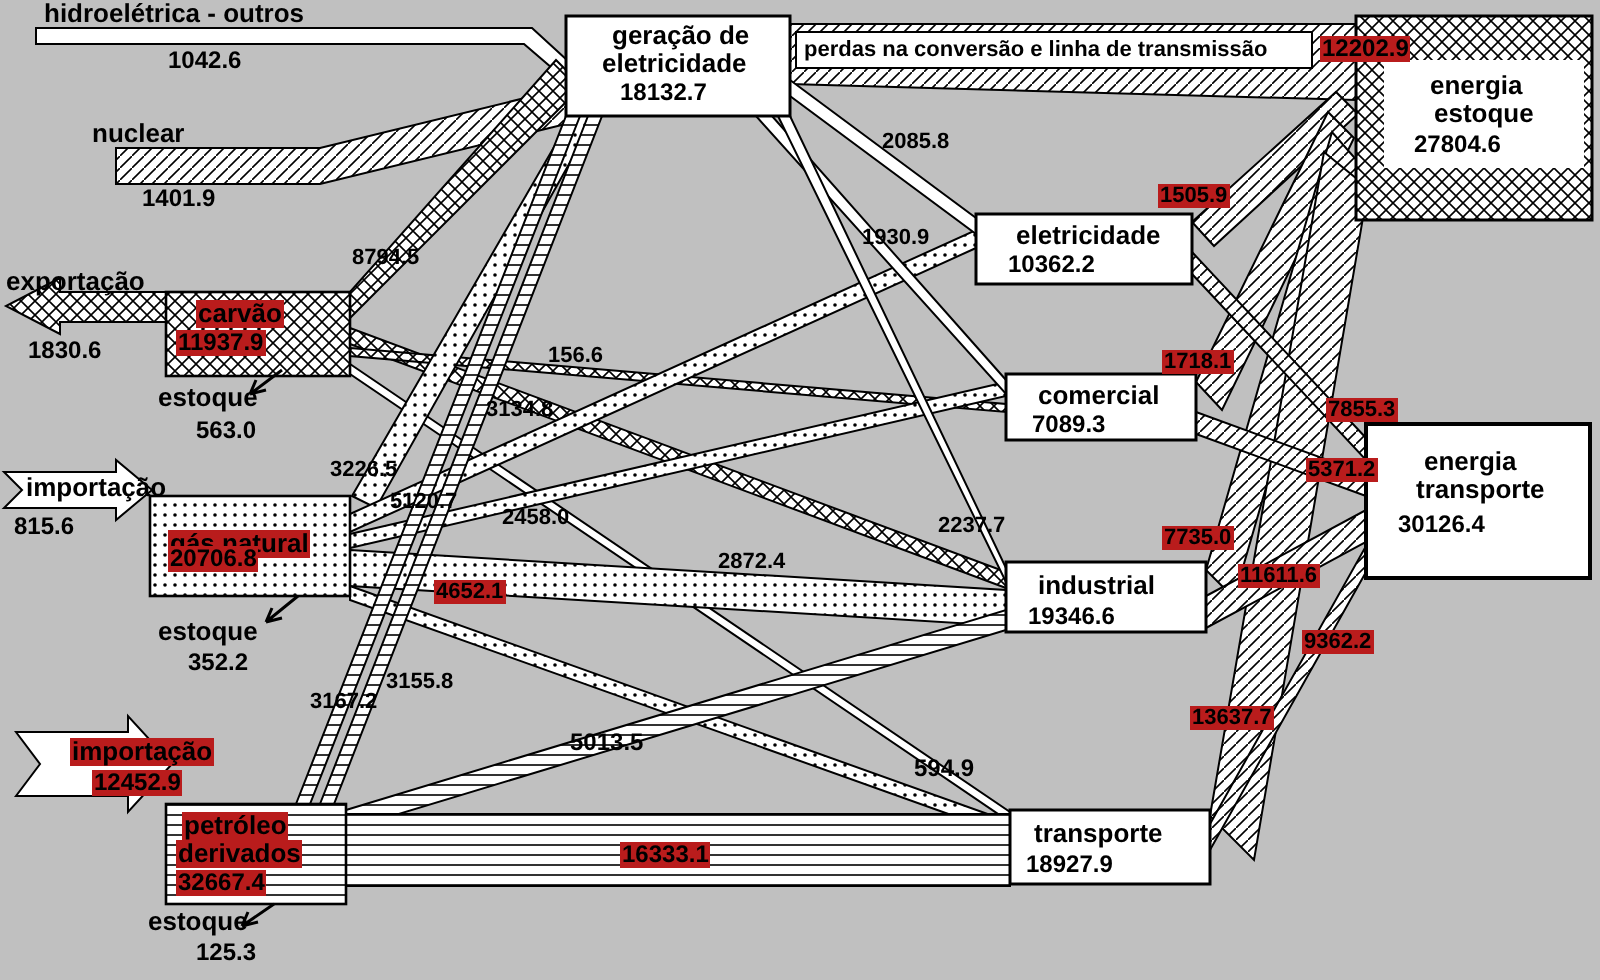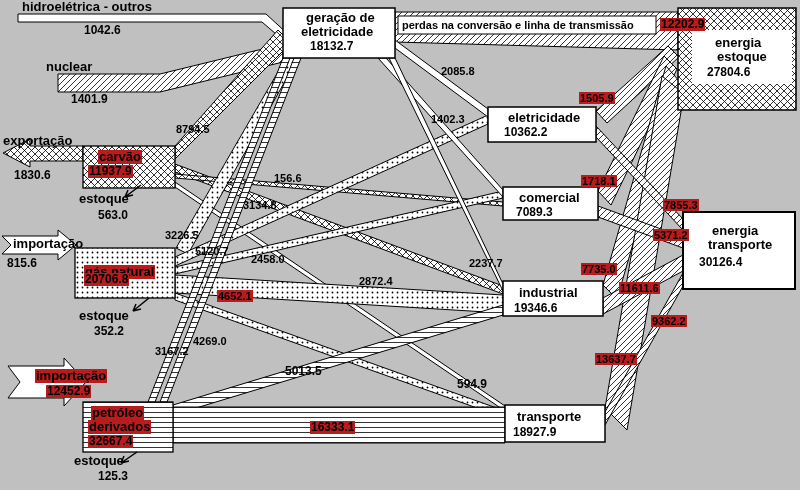--- a/index.html
+++ b/index.html
@@ -157,24 +157,24 @@
 
 <div class="lb s11" style="left:176px;top:123px">8794.5</div>
 <div class="lb s11" style="left:274px;top:172px">156.6</div>
 <div class="lb s11" style="left:243px;top:199px">3134.8</div>
 <div class="lb s11" style="left:165px;top:229px">3226.5</div>
 <div class="lb s11" style="left:195px;top:245px">5120.7</div>
 <div class="lb s11" style="left:251px;top:253px">2458.0</div>
 <div class="lb s11 wbg" style="left:217px;top:290px">4652.1</div>
 <div class="lb s11" style="left:359px;top:275px">2872.4</div>
 <div class="lb s11" style="left:441px;top:65px">2085.8</div>
-<div class="lb s11" style="left:431px;top:113px">1402.3</div>
+<div class="lb s11" style="left:431px;top:113px">1930.9</div>
 <div class="lb s11" style="left:469px;top:257px">2237.7</div>
 <div class="lb s11" style="left:155px;top:345px">3167.2</div>
-<div class="lb s11" style="left:193px;top:335px">4269.0</div>
+<div class="lb s11" style="left:193px;top:335px">3155.8</div>
 <div class="lb s12" style="left:285px;top:365px">5013.5</div>
 <div class="lb s12 wbg" style="left:310px;top:421px">16333.1</div>
 <div class="lb s12" style="left:457px;top:378px">594.9</div>
 <div class="lb s11 wbg" style="left:579px;top:92px">1505.9</div>
 <div class="lb s11 wbg" style="left:581px;top:175px">1718.1</div>
 <div class="lb s11 wbg" style="left:581px;top:263px">7735.0</div>
 <div class="lb s11 wbg" style="left:595px;top:353px">13637.7</div>
 <div class="lb s11 wbg" style="left:663px;top:199px">7855.3</div>
 <div class="lb s11 wbg" style="left:653px;top:229px">5371.2</div>
 <div class="lb s11 wbg" style="left:619px;top:282px">11611.6</div>

